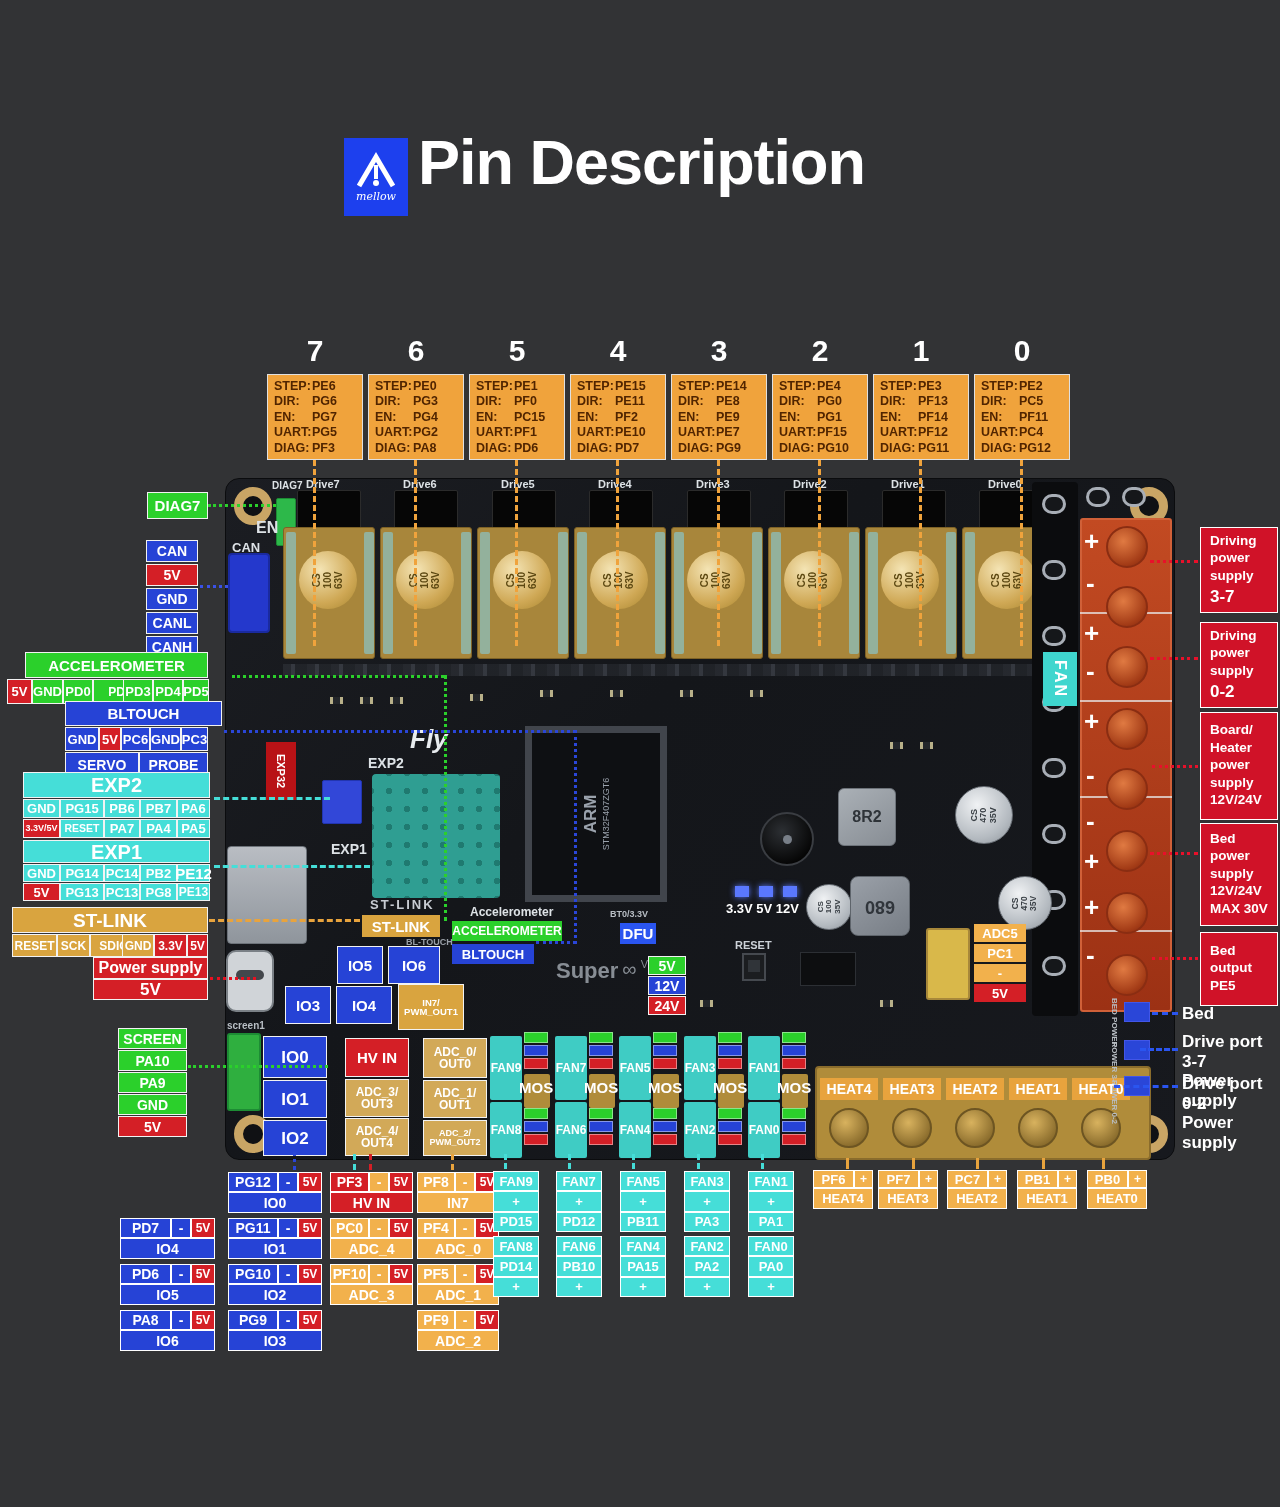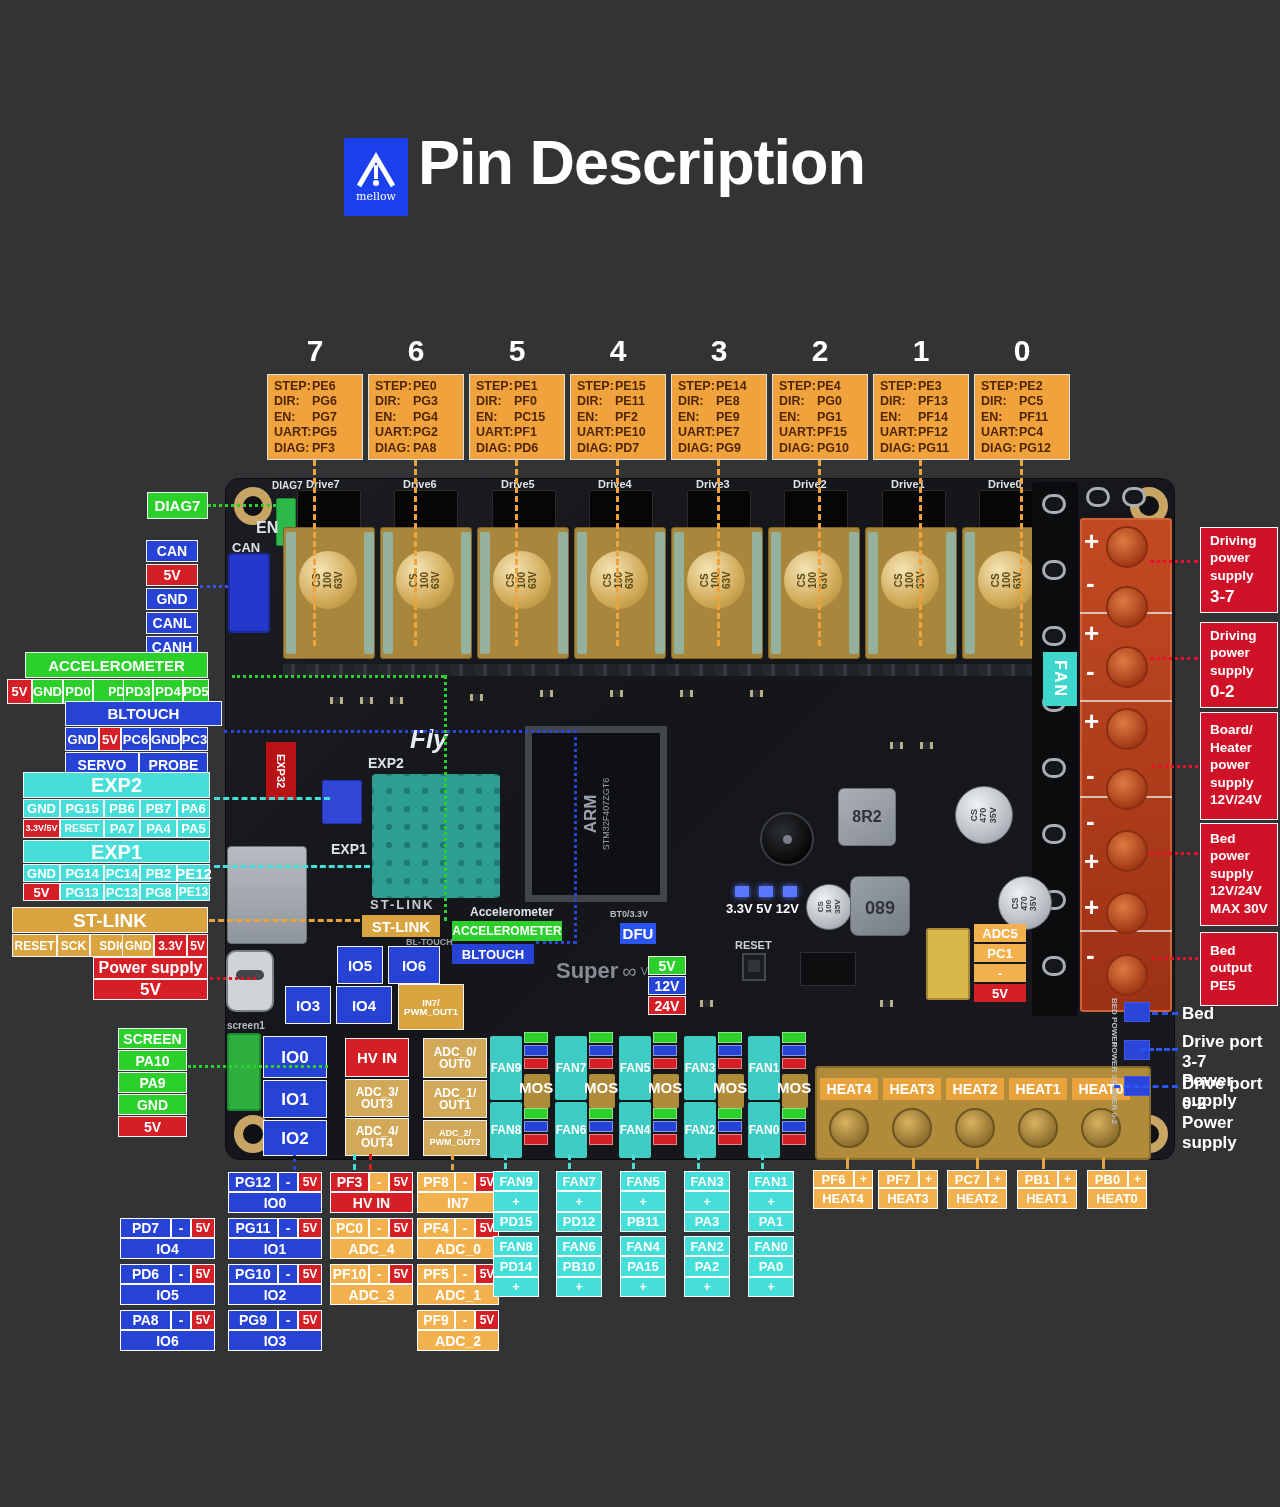--- a/index.html
+++ b/index.html
@@ -48,21 +48,21 @@
 <body>
 
 <div id="stage">
 
 <div class="ab" style="left:344px;top:138px;width:64px;height:78px;background:#1d40ee;display:flex;flex-direction:column;align-items:center;justify-content:center">
   <svg width="44" height="38" viewBox="0 0 44 38">
         <path d="M5 34 L22 5 L39 34" fill="none" stroke="#fff" stroke-width="5"></path>
         <path d="M22 13 L22 27" stroke="#fff" stroke-width="4"></path>
         <circle cx="22" cy="31" r="3" fill="#fff"></circle>
       </svg>
-  <span style="font-family:'DejaVu Serif',serif;font-size:11px;color:#fff">mellow</span>
+  <span style="font-family:'DejaVu Serif',serif;font-style:italic;font-size:11px;color:#fff">mellow</span>
 </div>
 <div class="ab" style="left:418px;top:126px;font-size:63px;font-weight:700;color:#fff;letter-spacing:-1px">Pin Description</div>
 
 <div class="num" style="left:267px">7</div>
 <div class="num" style="left:368px">6</div>
 <div class="num" style="left:469px">5</div>
 <div class="num" style="left:570px">4</div>
 <div class="num" style="left:671px">3</div>
 <div class="num" style="left:772px">2</div>
 <div class="num" style="left:873px">1</div>
@@ -439,21 +439,21 @@
 <div class="ab" style="left:800px;top:952px;width:56px;height:34px;background:#0d0e10;border:1px solid #2c2f34"></div>
 
 <div class="silk" style="left:370px;top:898px;font-size:13px;color:#c8ccd2;letter-spacing:2px">ST-LINK</div>
 <div class="chip t" style="left:362px;top:915px;width:78px;height:22px;font-size:15px;border:none">ST-LINK</div>
 <div class="silk" style="left:470px;top:906px;font-size:12px">Accelerometer</div>
 <div class="chip g" style="left:452px;top:921px;width:110px;height:20px;font-size:12px;border:none">ACCELEROMETER</div>
 <div class="silk" style="left:406px;top:938px;font-size:9px;color:#9aa0a8">BL-TOUCH</div>
 <div class="chip b" style="left:452px;top:944px;width:82px;height:20px;font-size:13px;border:none">BLTOUCH</div>
 <div class="silk" style="left:610px;top:910px;font-size:9px;color:#b8bec4">BT0/3.3V</div>
 <div class="chip" style="left:620px;top:923px;width:36px;height:21px;font-size:15px;background:#2a55f0;border:none">DFU</div>
-<div class="ab" style="left:556px;top:958px;display:flex;align-items:center;gap:4px;color:#878d94">
+<div class="ab" style="left:556px;top:958px;display:flex;align-items:flex-start;gap:4px;color:#878d94">
       <span style="font-size:22px;font-weight:700">Super</span>
       <span style="font-size:20px">∞</span>
       <span style="font-size:11px">V1.3</span>
     </div>
 <div class="chip g" style="left:648px;top:956px;width:38px;height:19px;font-size:14px">5V</div>
 <div class="chip b" style="left:648px;top:976px;width:38px;height:19px;font-size:14px">12V</div>
 <div class="chip r" style="left:648px;top:996px;width:38px;height:19px;font-size:14px">24V</div>
 <div class="ab" style="left:926px;top:928px;width:44px;height:72px;background:#d9b84a;border:2px solid #a8883a;border-radius:3px"></div>
 <div class="chip o nb" style="left:974px;top:924px;width:52px;height:18px;font-size:13px">ADC5</div>
 <div class="chip o nb" style="left:974px;top:944px;width:52px;height:18px;font-size:13px">PC1</div>

